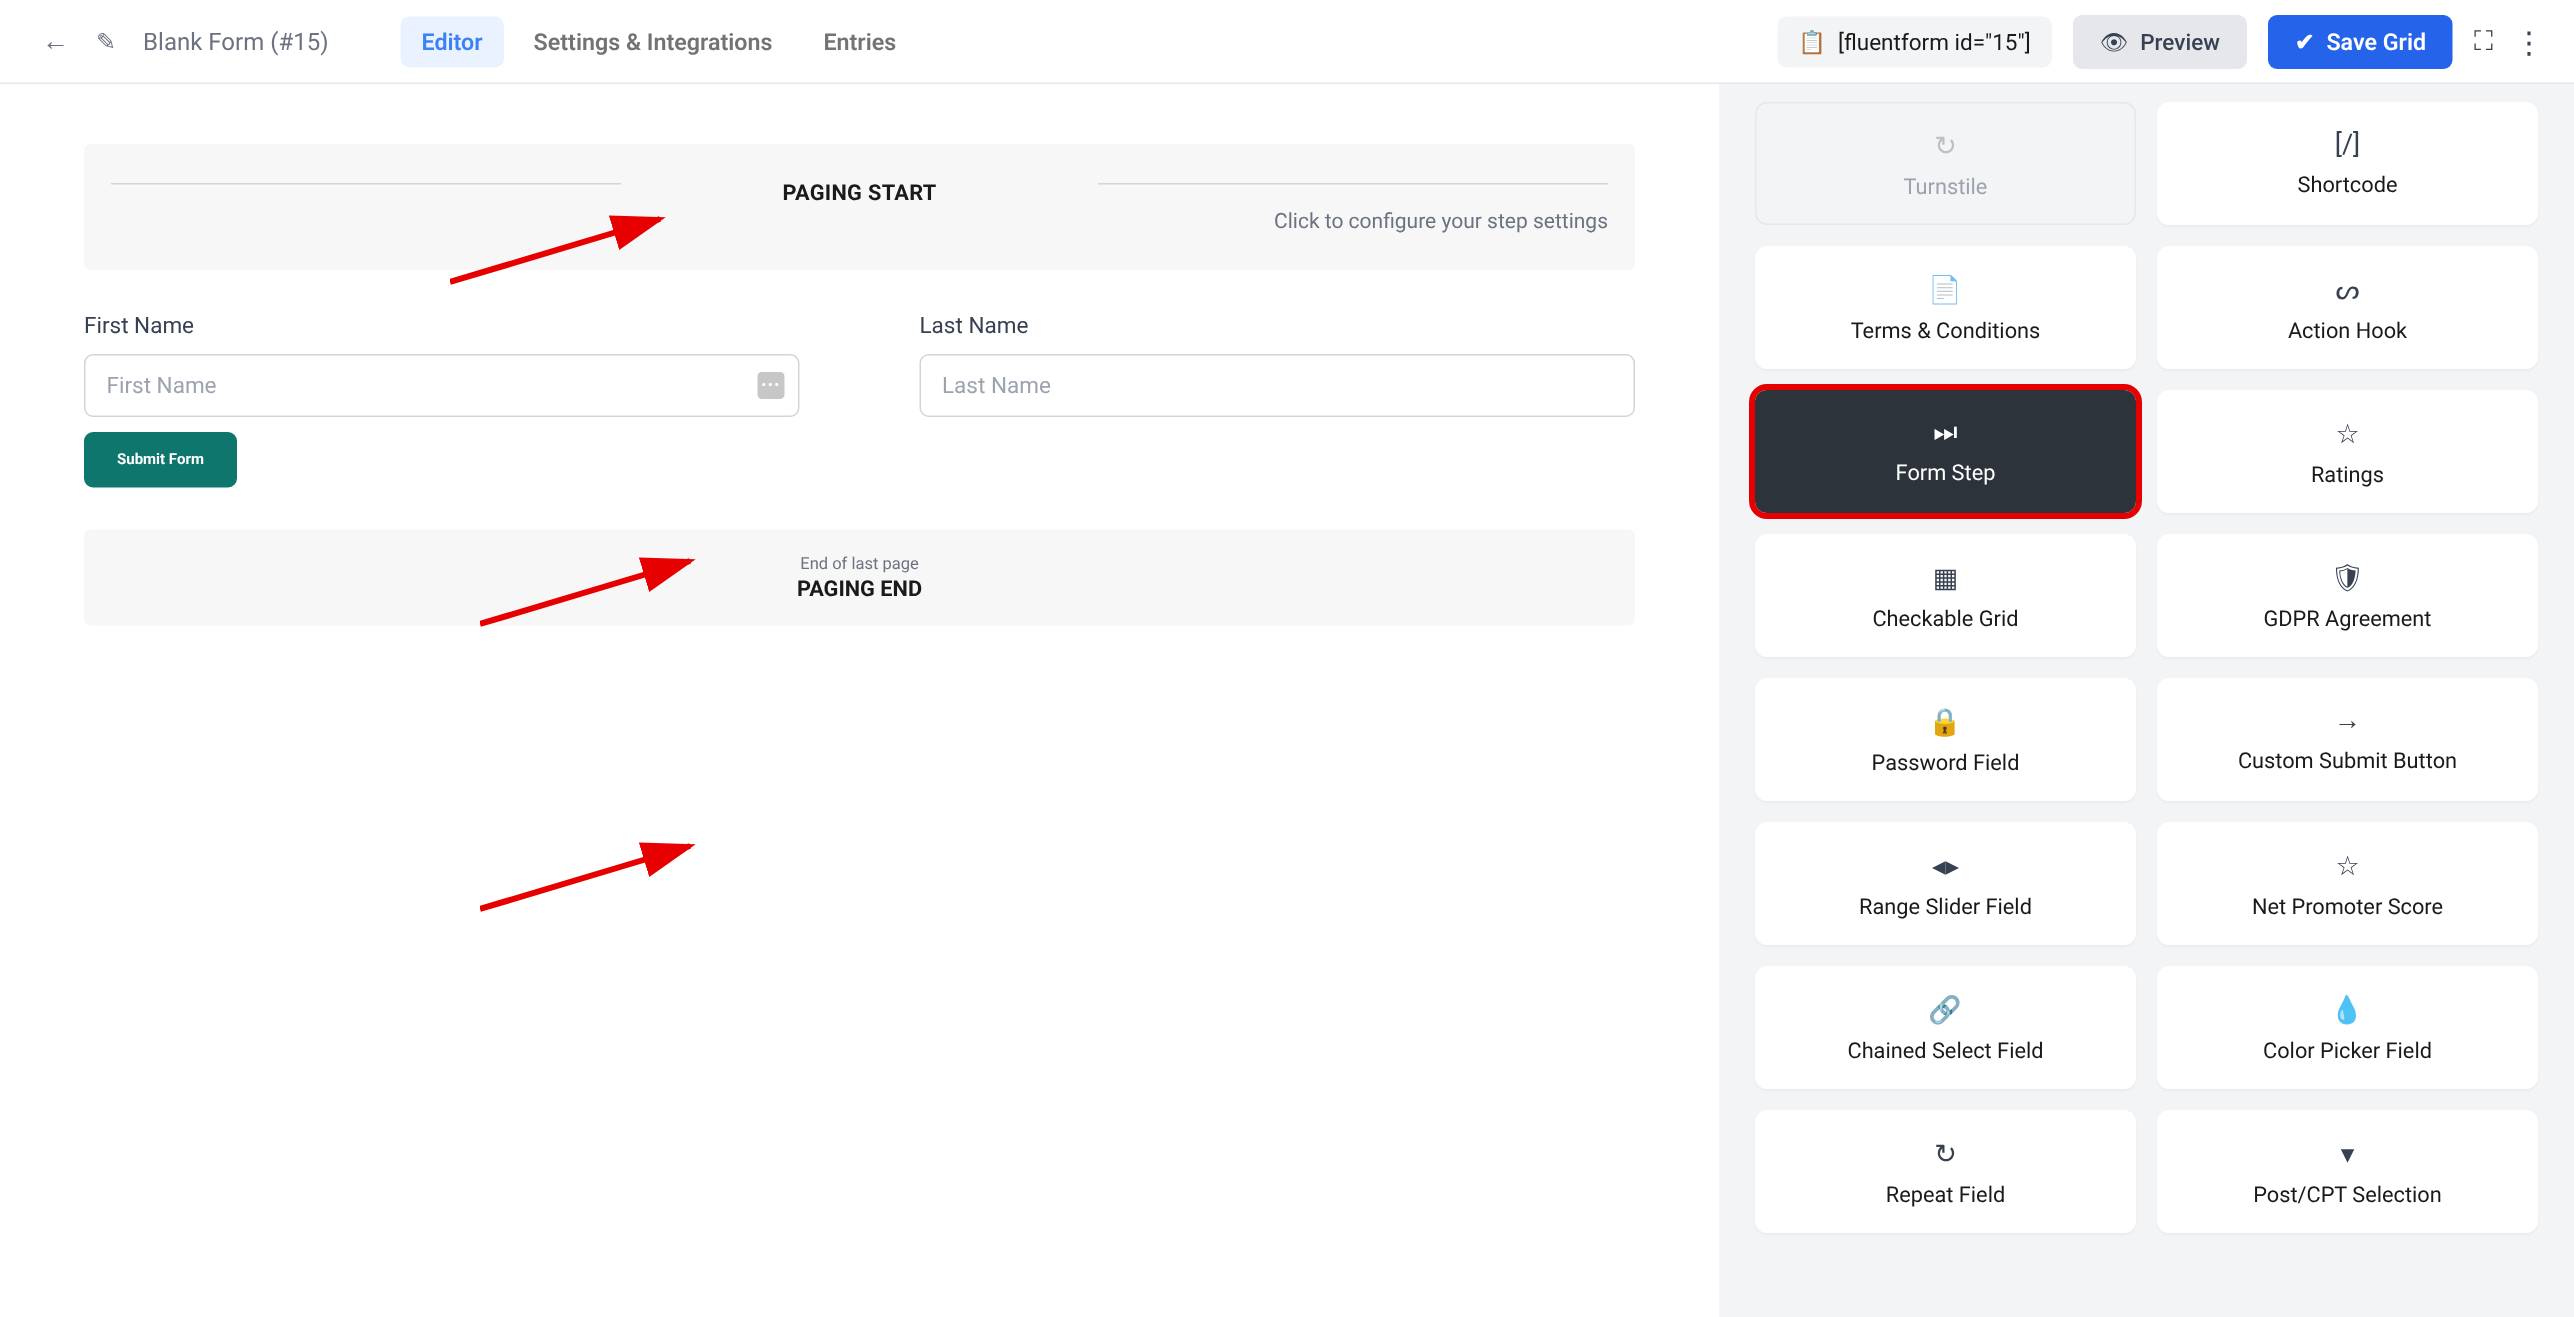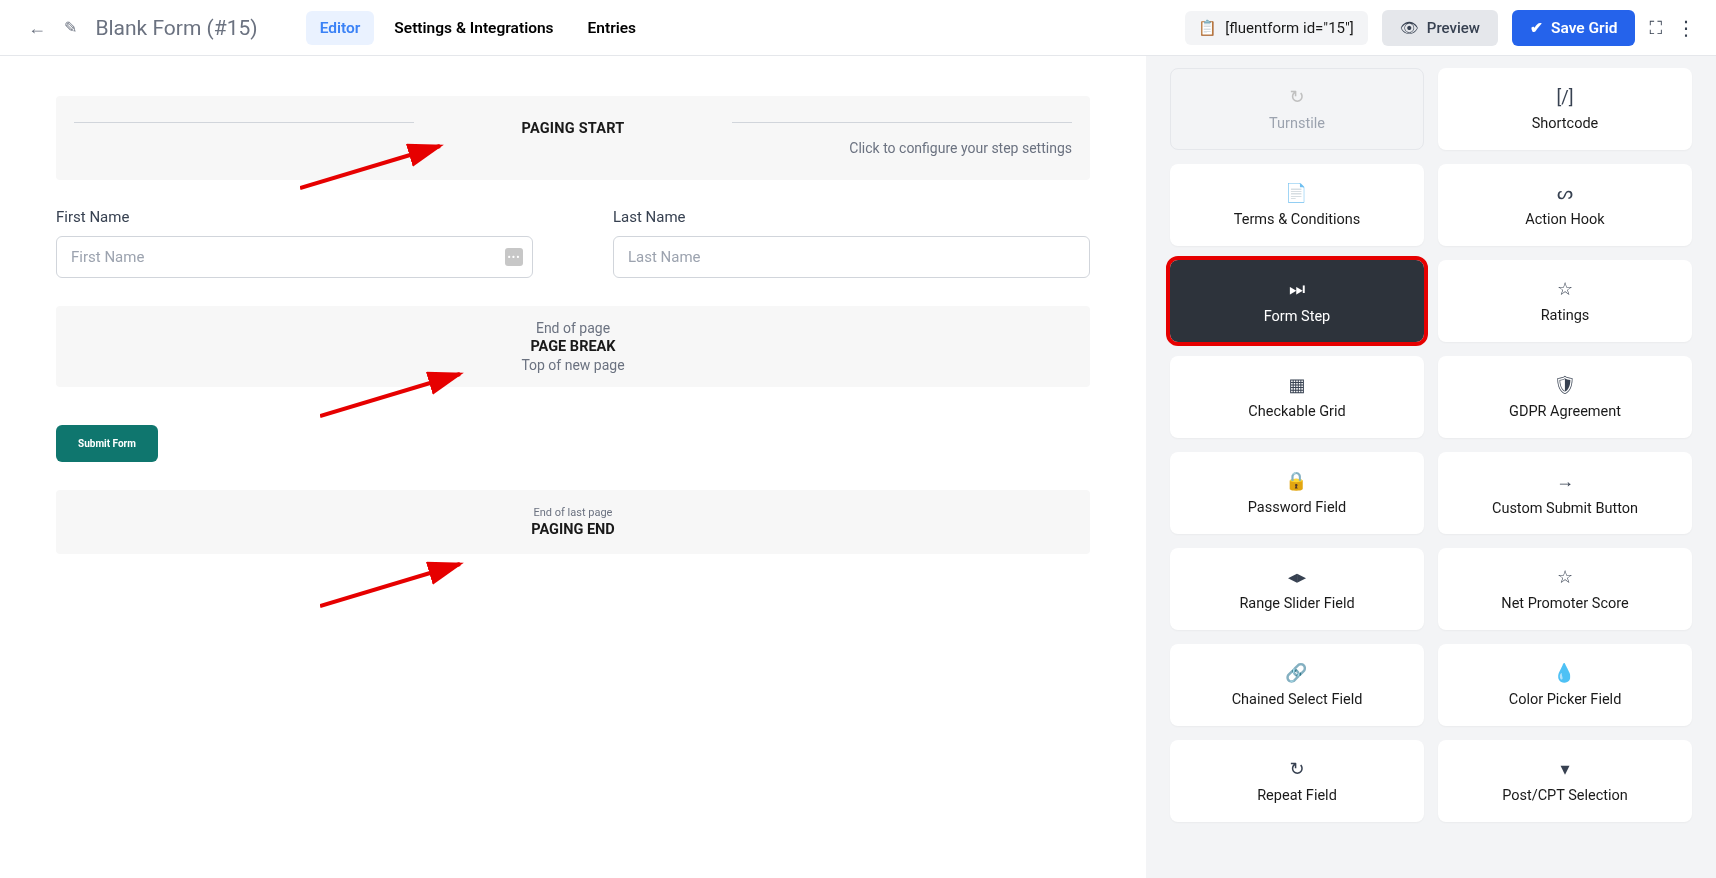--- a/index.html
+++ b/index.html
@@ -3,23 +3,23 @@
 <meta charset="utf-8">
 <style>
 * { margin:0; padding:0; box-sizing:border-box; font-family: -apple-system, BlinkMacSystemFont, "Segoe UI", Roboto, sans-serif; }
 body { background:#fff; color:#1a1a1a; width:1716px; height:878px; overflow:hidden; }
 
 
 .topbar { height:56px; border-bottom:1px solid #e5e7eb; display:flex; align-items:center; padding:0 20px 0 28px; gap:18px; }
 .topbar .left-group { display:flex; align-items:center; gap:18px; }
 .back-arrow { font-size:18px; color:#6b7280; cursor:pointer; }
 .pencil { font-size:16px; color:#6b7280; }
-.form-title { font-size:21px; color:#6b7280; font-weight:400; }
+.form-title { font-size:16px; color:#6b7280; font-weight:400; }
 .top-tabs { display:flex; gap:6px; margin-left:30px;align-items:center; }
-.top-tabs button { border:0; background:transparent; padding:8px 14px; font-size:15.5px; font-weight:600; color:#000000; cursor:pointer; border-radius:6px; }
+.top-tabs button { border:0; background:transparent; padding:8px 14px; font-size:15.5px; font-weight:600; color:#737373; cursor:pointer; border-radius:6px; }
 .top-tabs button.active { background:#eaf2ff; color:#3b82f6; }
 .top-right { margin-left:auto; display:flex; align-items:center; gap:14px; }
 .shortcode-box { background:#f3f4f6; border-radius:6px; padding:8px 14px; display:flex; align-items:center; gap:8px; font-size:15px; color:#1a1a1a; cursor:pointer; }
 .preview-btn { background:#e5e7eb; border:0; border-radius:6px; padding:9px 18px; font-size:15px; cursor:pointer; display:flex; align-items:center; gap:8px; color:#374151; font-weight:500; }
 .save-btn { background:#2563eb; color:#fff; border:0; border-radius:6px; padding:9px 18px; font-size:15.5px; font-weight:600; cursor:pointer; display:flex; align-items:center; gap:8px; }
 .expand-icon { font-size:18px; color:#374151; cursor:pointer; }
 .dots-icon { font-size:20px; color:#374151; cursor:pointer; }
 
 
 .body { display:flex; height:calc(100% - 56px); }
@@ -119,25 +119,20 @@
         </div>
       </div>
       <div class="field">
         <label>Last Name</label>
         <div class="input-wrap">
           <input type="text" placeholder="Last Name" style="">
         </div>
       </div>
     </div>
 
-    <div class="page-break-block">
-      <div class="sub">End of page</div>
-      <h4>PAGE BREAK</h4>
-      <div class="sub">Top of new page</div>
-    </div>
 
     <button class="submit-btn">Submit Form</button>
 
     <div class="end-block">
       <div class="sub">End of last page</div>
       <h4>PAGING END</h4>
     </div>
 
     
     <svg style="position:absolute; left:300px; top:82px;" width="160" height="60">

